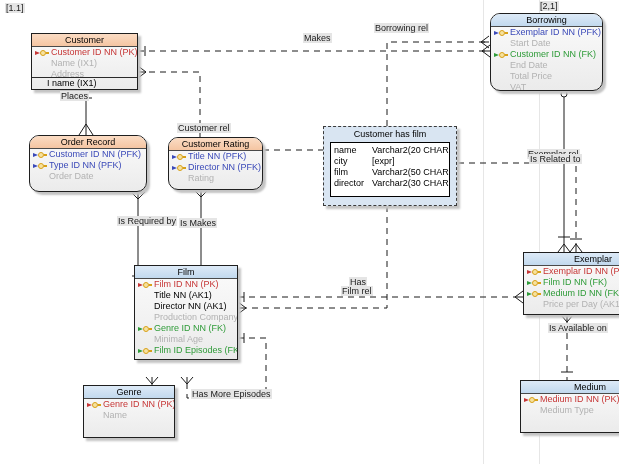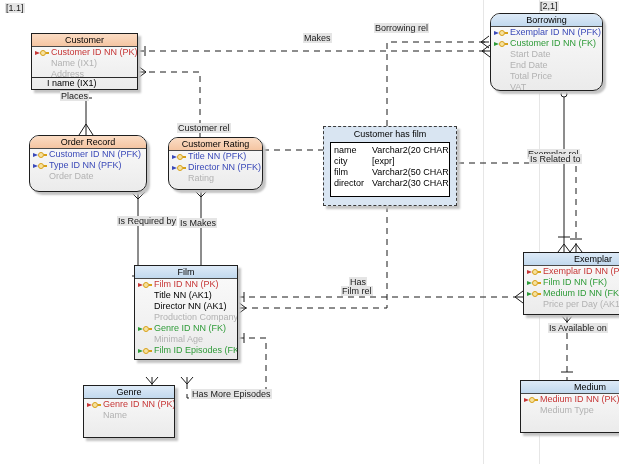--- a/index.html
+++ b/index.html
@@ -205,26 +205,26 @@
       </div>
     </div>
     <div class="entity rounded" style="left: 490px; top: 13px; width: 113px; height: 78px;">
       <div class="e-header blue">Borrowing</div>
       <div class="e-body">
         <div class="attr pfk"><span class="ki">
             <i class="arr"></i>
             <i class="ring"></i>
             <i class="stem"></i>
           </span><span>Exemplar ID NN  (PFK)</span></div>
+        <div class="attr optional"><span>Start Date</span></div>
         <div class="attr fk"><span class="ki">
             <i class="arr"></i>
             <i class="ring"></i>
             <i class="stem"></i>
           </span><span>Customer ID NN  (FK)</span></div>
-        <div class="attr optional"><span>Start Date</span></div>
         <div class="attr optional"><span>End Date</span></div>
         <div class="attr optional"><span>Total Price</span></div>
         <div class="attr optional"><span>VAT</span></div>
       </div>
     </div>
     <div class="entity " style="left: 134px; top: 265px; width: 104px; height: 95px;">
       <div class="e-header blue">Film</div>
       <div class="e-body">
         <div class="attr pk"><span class="ki">
             <i class="arr"></i>

